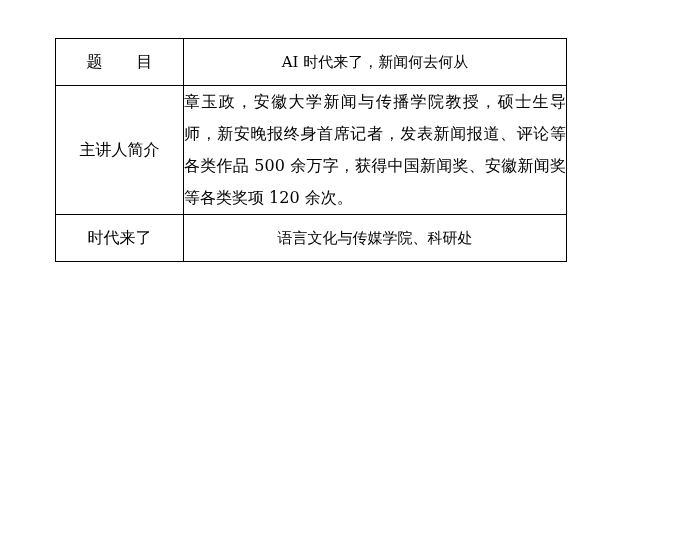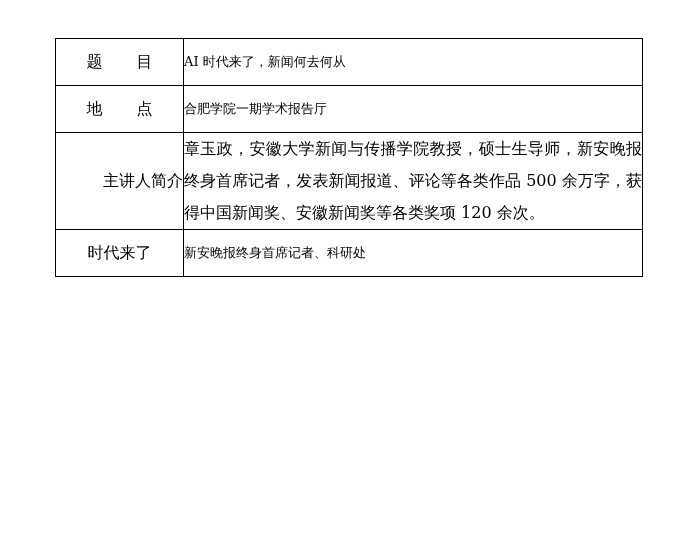--- a/index.html
+++ b/index.html
@@ -17,43 +17,43 @@
   .page {
     position: relative;
     width: 698px;
     height: 549px;
     background: #ffffff;
   }
   .info-table {
     position: absolute;
     left: 55px;
     top: 38px;
-    width: 588px;
+    width: 512px;
     border-collapse: collapse;
     table-layout: fixed;
   }
   .info-table td {
     border: 1px solid #000000;
     padding: 0;
     vertical-align: middle;
   }
   .label-cell {
     width: 119px;
     text-align: center;
     font-size: 16px;
     font-family: "DejaVu Serif", "Liberation Serif", serif;
     letter-spacing: 0px;
     padding: 10px 4px;
     line-height: 1.5;
   }
   .value-cell {
-    font-size: 13px;
+    font-size: 15px;
     padding: 10px 12px;
     line-height: 1.5;
-    text-align: left;
+    text-align: center;
     margin-left: 42px;
   }
   .row-title .label-cell,
   .row-speaker .label-cell,
   .row-time .label-cell,
   .row-place .label-cell,
   .row-host .label-cell {
     padding: 11px 4px;
   }
   .spaced {
@@ -63,45 +63,39 @@
   }
   .bio-cell {
     font-size: 16px;
     padding: 11px 14px 11px 12px;
     line-height: 2.0;
     text-align: justify;
     text-justify: inter-ideograph;
   }
   .bio-label {
     font-size: 16px;
-    text-align: right;
+    text-align: center;
     vertical-align: middle;
   }
 </style>
 </head>
 <body>
 
 <div class="page">
   <table class="info-table">
     <tbody>
       <tr class="row-title">
         <td class="label-cell">
           <span class="spaced">题  目</span>
         </td>
         <td class="value-cell">AI 时代来了，新闻何去何从</td>
       </tr>
-      <tr class="row-place">
-        <td class="label-cell">
-          <span class="spaced">地  点</span>
-        </td>
-        <td class="value-cell">合肥学院一期学术报告厅</td>
-      </tr>
       <tr class="row-bio">
         <td class="label-cell bio-label">主讲人简介</td>
         <td class="bio-cell">章玉政，安徽大学新闻与传播学院教授，硕士生导师，新安晚报终身首席记者，发表新闻报道、评论等各类作品 500 余万字，获得中国新闻奖、安徽新闻奖等各类奖项 120 余次。</td>
       </tr>
       <tr class="row-host">
         <td class="label-cell">时代来了</td>
-        <td class="value-cell">新安晚报终身首席记者、科研处</td>
+        <td class="value-cell">语言文化与传媒学院、科研处</td>
       </tr>
     </tbody>
   </table>
 </div>
 
 </body></html>

